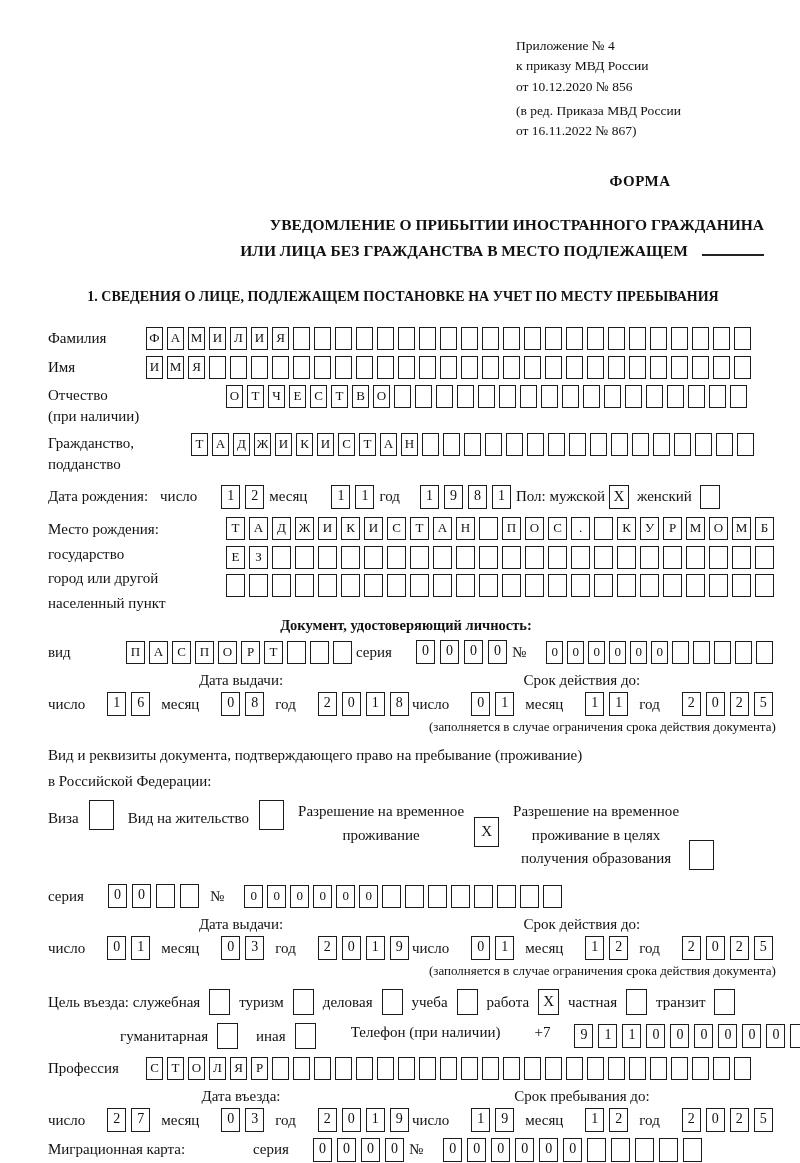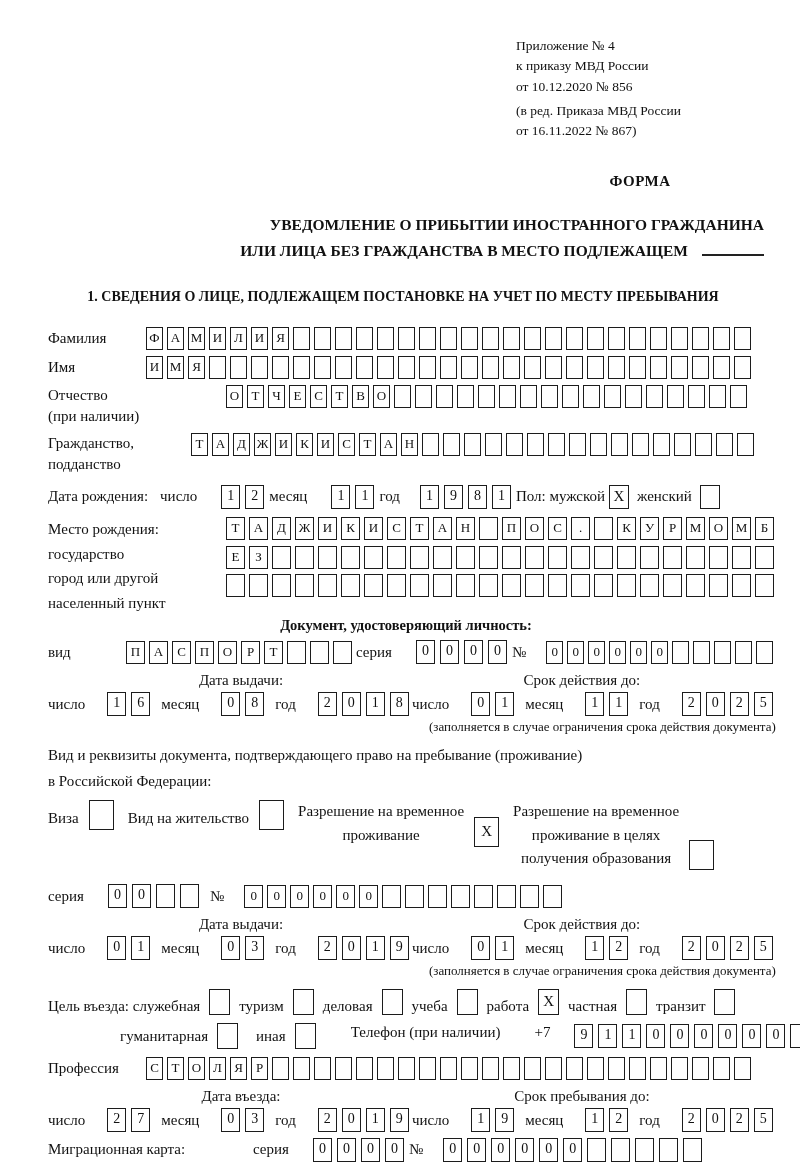--- a/index.html
+++ b/index.html
@@ -35,21 +35,21 @@
   .dp-left{width:338px;}
   .dp-right{flex:1;}
   .dp-head{font-size:15px;text-align:center;margin-bottom:3px;}
   .dp-row{display:flex;align-items:center;font-size:15px;gap:6px;white-space:nowrap;}
   .dp-note{font-size:13px;margin-top:3px;text-align:right;padding-right:2px;}
 
   .intro{font-size:15px;line-height:1.7;margin-top:8px;}
   .permits{display:flex;align-items:flex-start;margin:6px 0 14px;gap:14px;}
   .permit{display:flex;align-items:flex-end;gap:10px;}
   .permit .plbl{font-size:15px;text-align:center;white-space:pre-line;line-height:1.55;}
-  .purpose{display:flex;align-items:flex-end;gap:9px;font-size:15px;margin:10px 0 8px;white-space:nowrap;}
+  .purpose{display:flex;align-items:center;gap:9px;font-size:15px;margin:10px 0 8px;white-space:nowrap;}
   .purpose2{display:flex;align-items:center;gap:9px;font-size:15px;margin:2px 0 8px 72px;white-space:nowrap;}
   .phone-wrap{display:flex;align-items:flex-start;gap:8px;margin-left:26px;}
 
   .mr-block{display:flex;margin-bottom:2px;}
   .mr-lbls{width:162px;flex-shrink:0;font-size:15px;line-height:24.5px;white-space:pre-line;}
   .mr-rows .bxrow{display:block;margin-bottom:5.5px;}
   .doc-head{text-align:center;font-weight:bold;font-size:14.5px;margin:2px 0 6px;}
 
   .lr-block{display:flex;margin-top:4px;}
   .lr-lbls{width:137px;flex-shrink:0;font-size:15px;line-height:22.5px;white-space:pre-line;}

